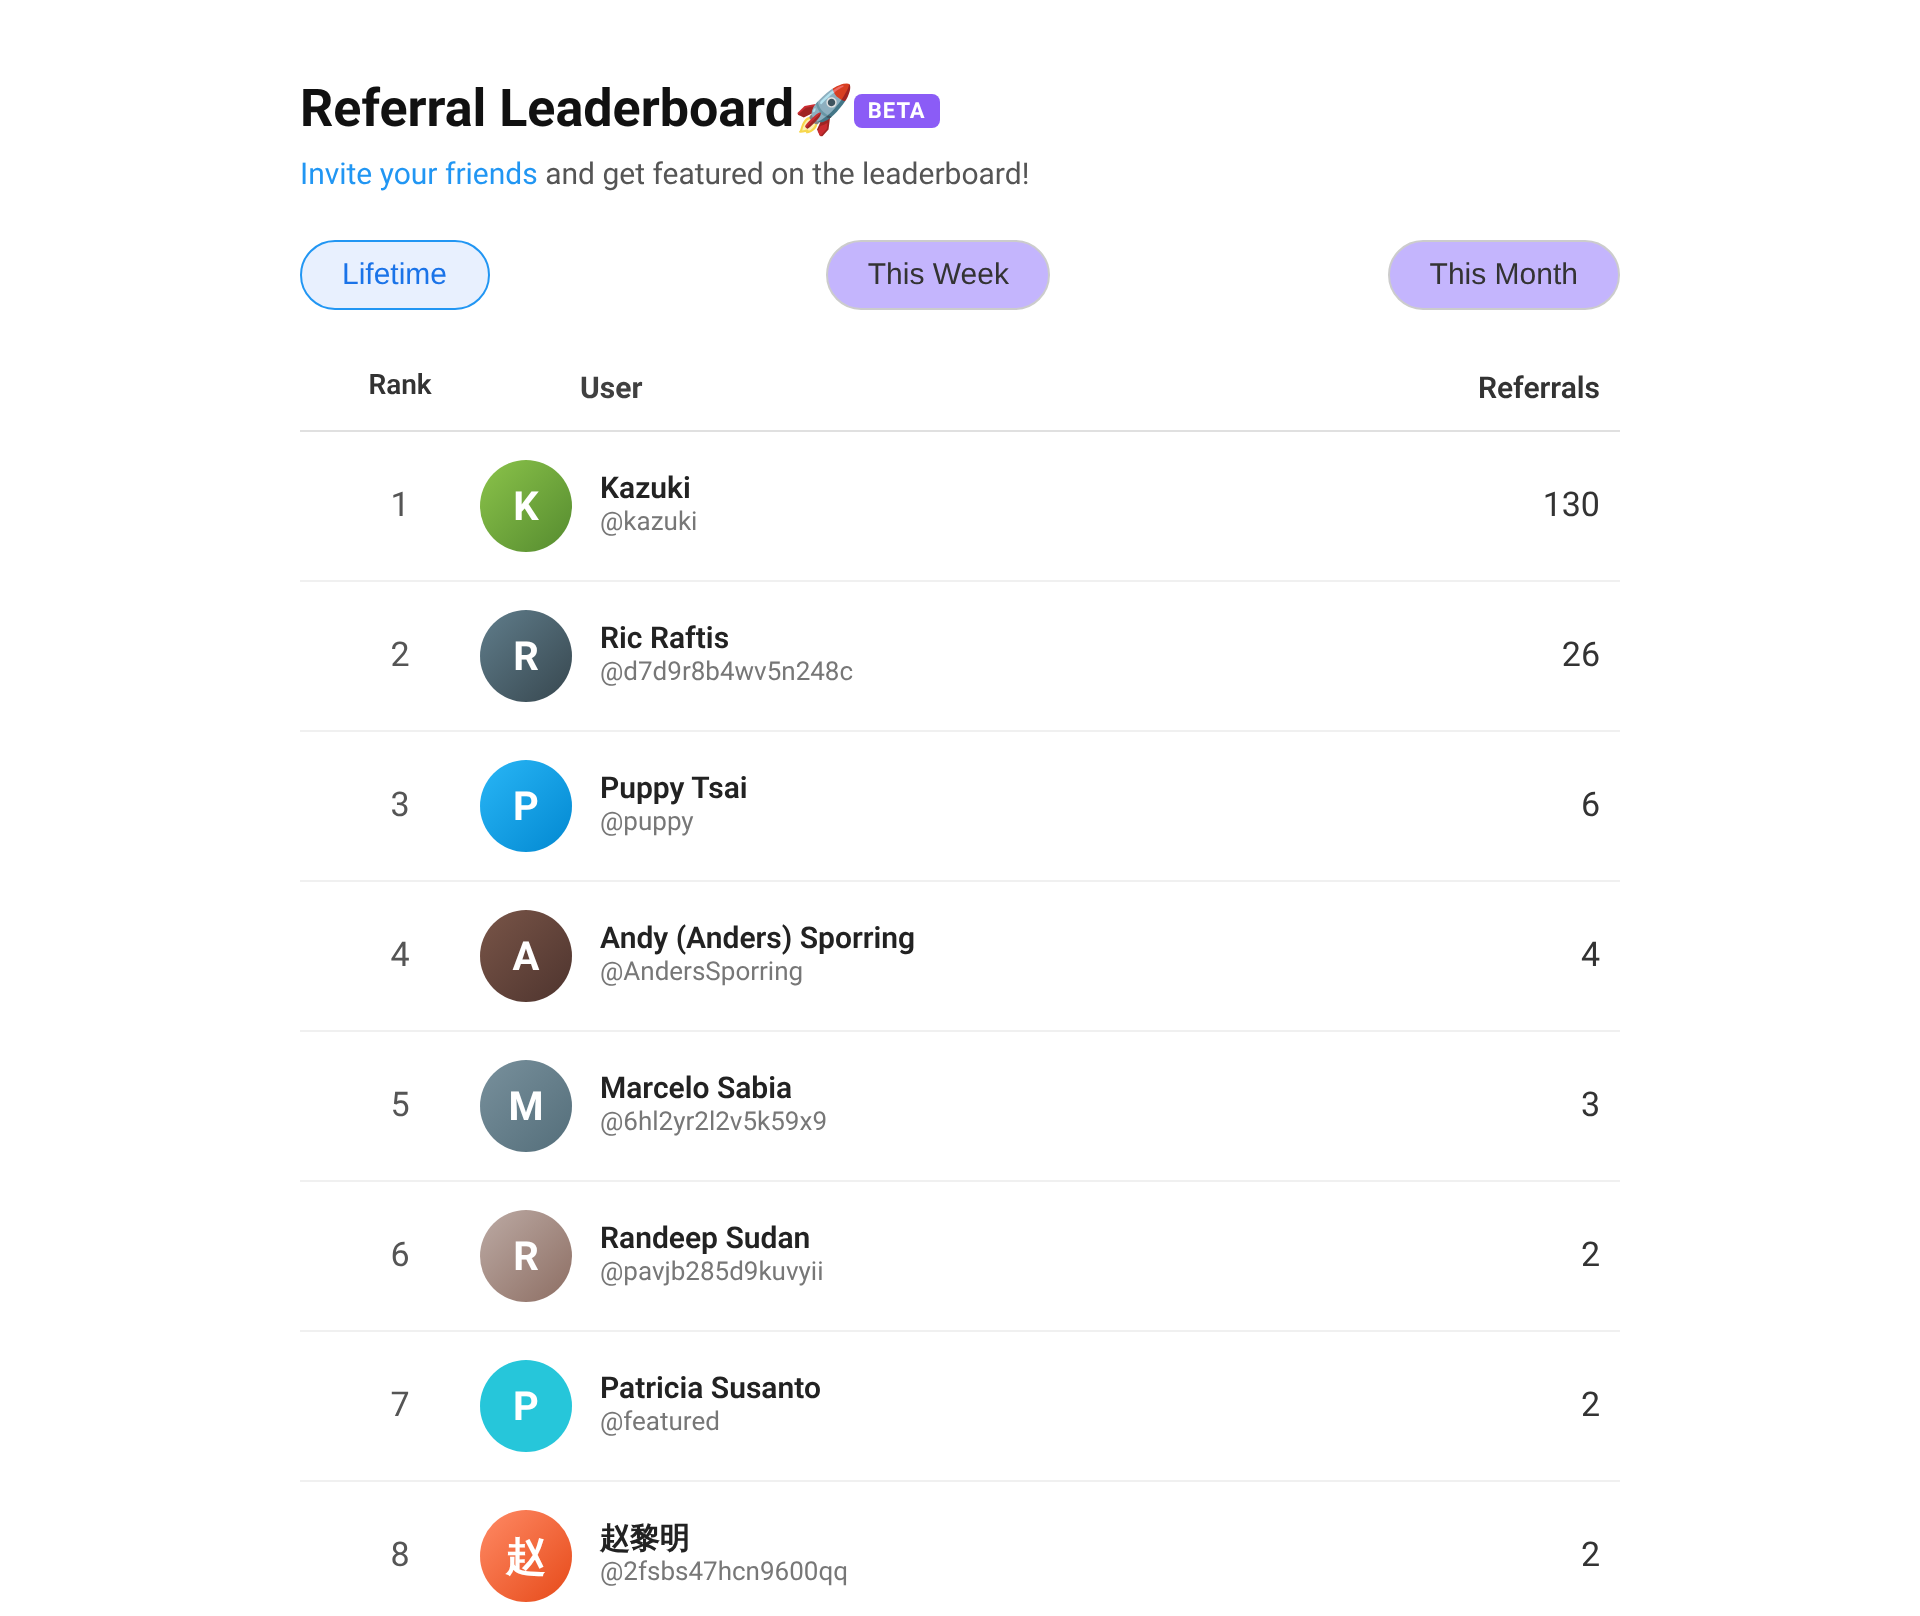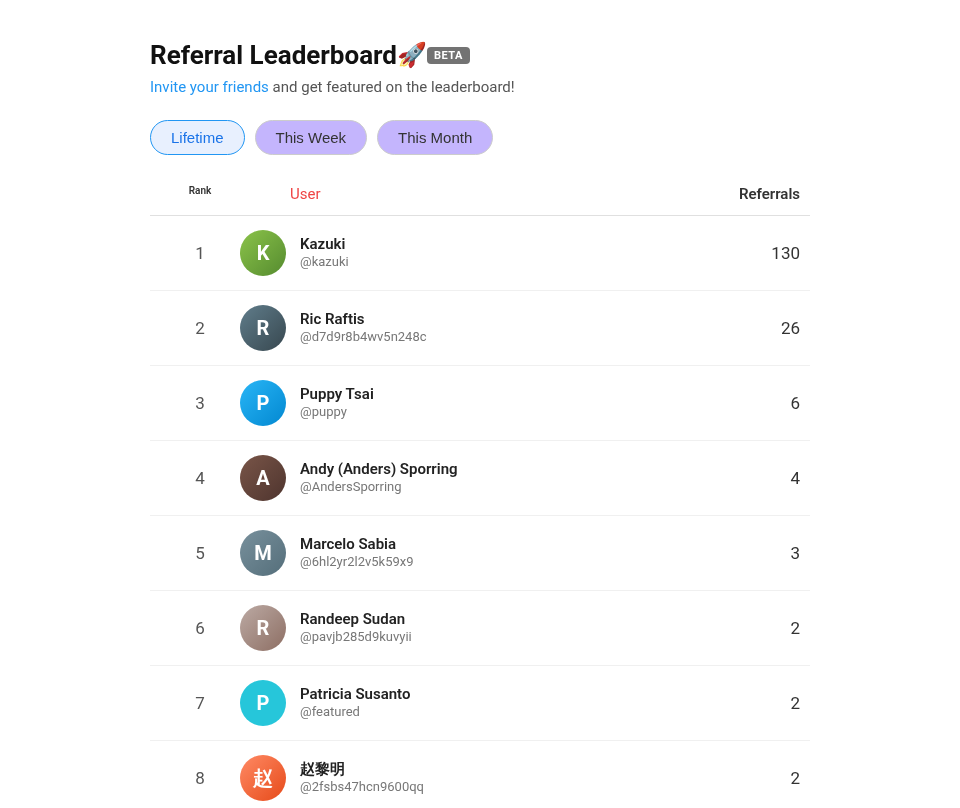--- a/index.html
+++ b/index.html
@@ -29,40 +29,41 @@
     }
     .page-title {
       font-size: 26px;
       font-weight: 700;
       color: #111;
     }
     .rocket-icon {
       font-size: 24px;
     }
     .beta-badge {
-      background: #737373;
+      background: #8b5cf6;
       color: #fff;
       font-size: 11px;
       font-weight: 700;
       padding: 2px 7px;
       border-radius: 4px;
       letter-spacing: 0.5px;
     }
     .subtitle {
       font-size: 15px;
       color: #555;
     }
     .subtitle a {
       color: #2196F3;
       text-decoration: none;
     }
     .tabs-row {
       display: flex;
       gap: 10px;
       margin: 24px 0 30px 0;
+      justify-content: space-between;
     }
     .tab-btn {
       padding: 8px 20px;
       border-radius: 20px;
       border: 1.5px solid #ccc;
       background: #c4b5fd;
       font-size: 15px;
       cursor: pointer;
       color: #333;
       font-weight: 400;
@@ -78,28 +79,28 @@
       width: 100%;
     }
     .table-header {
       display: grid;
       grid-template-columns: 80px 1fr 100px;
       padding: 0 10px 12px 10px;
       border-bottom: 1px solid #e0e0e0;
     }
     .col-rank {
       font-weight: 600;
-      font-size: 10px;
+      font-size: 14px;
       color: #333;
       text-align: center;
     }
     .col-user {
-      font-weight: 400;
-      font-size: 15px;
-      color: #ef4444;
+      font-weight: 700;
+      font-size: 15px;
+      color: #404040;
       padding-left: 50px;
     }
     .col-referrals {
       font-weight: 600;
       font-size: 15px;
       color: #333;
       text-align: right;
     }
     .table-row {
       display: grid;

